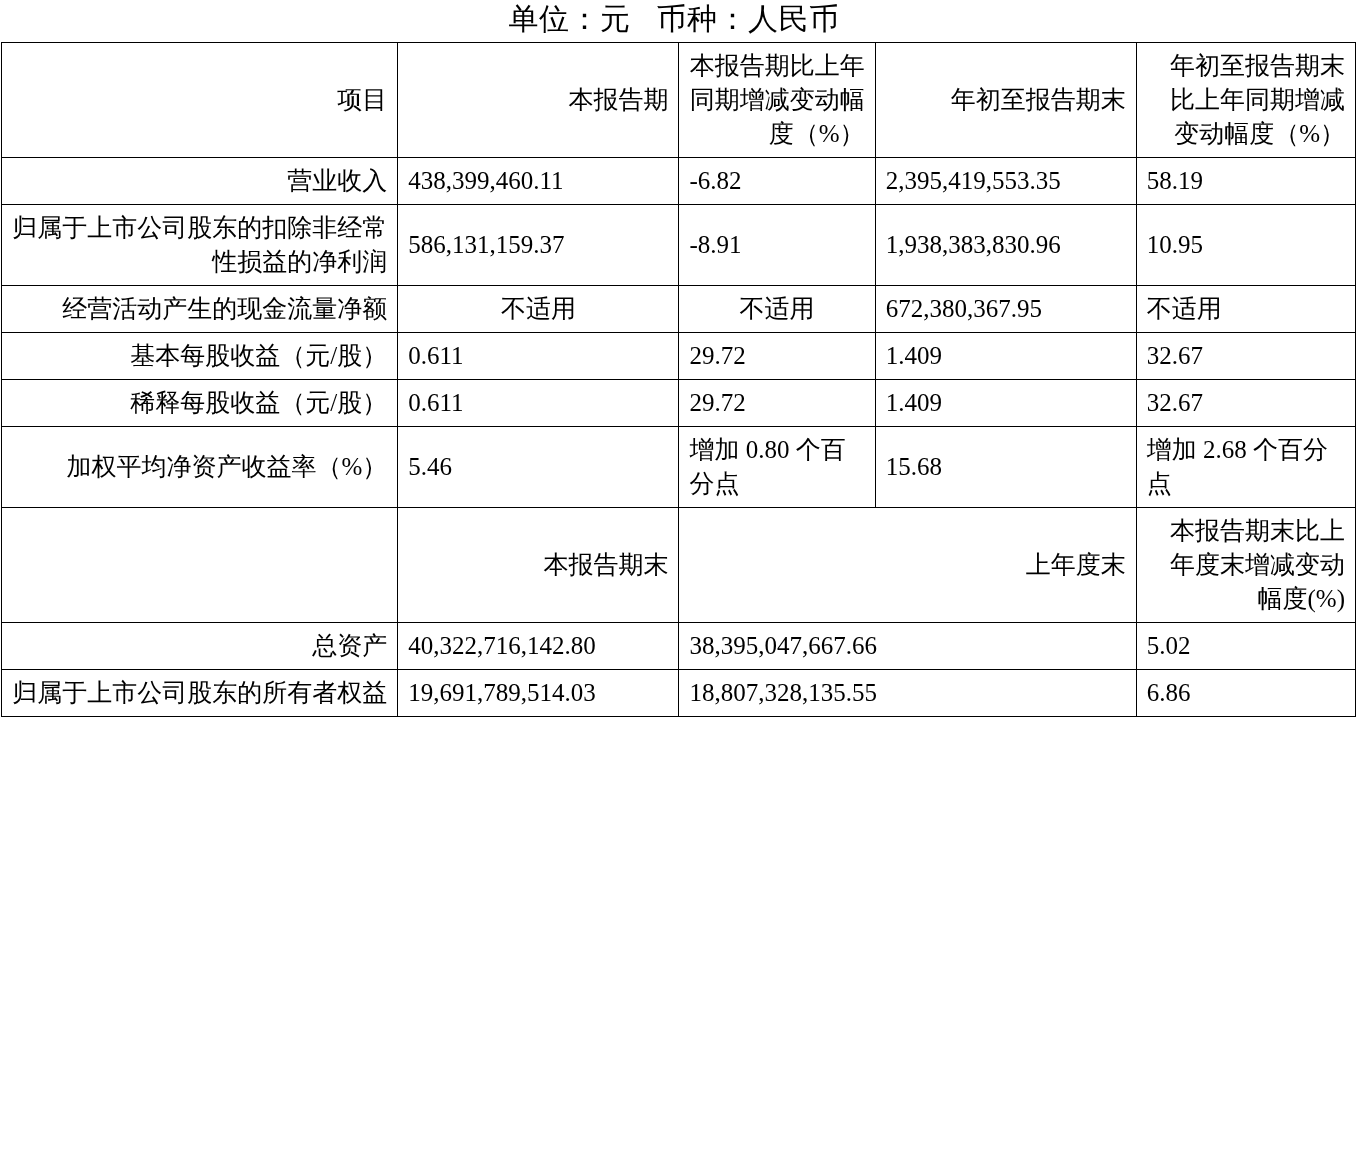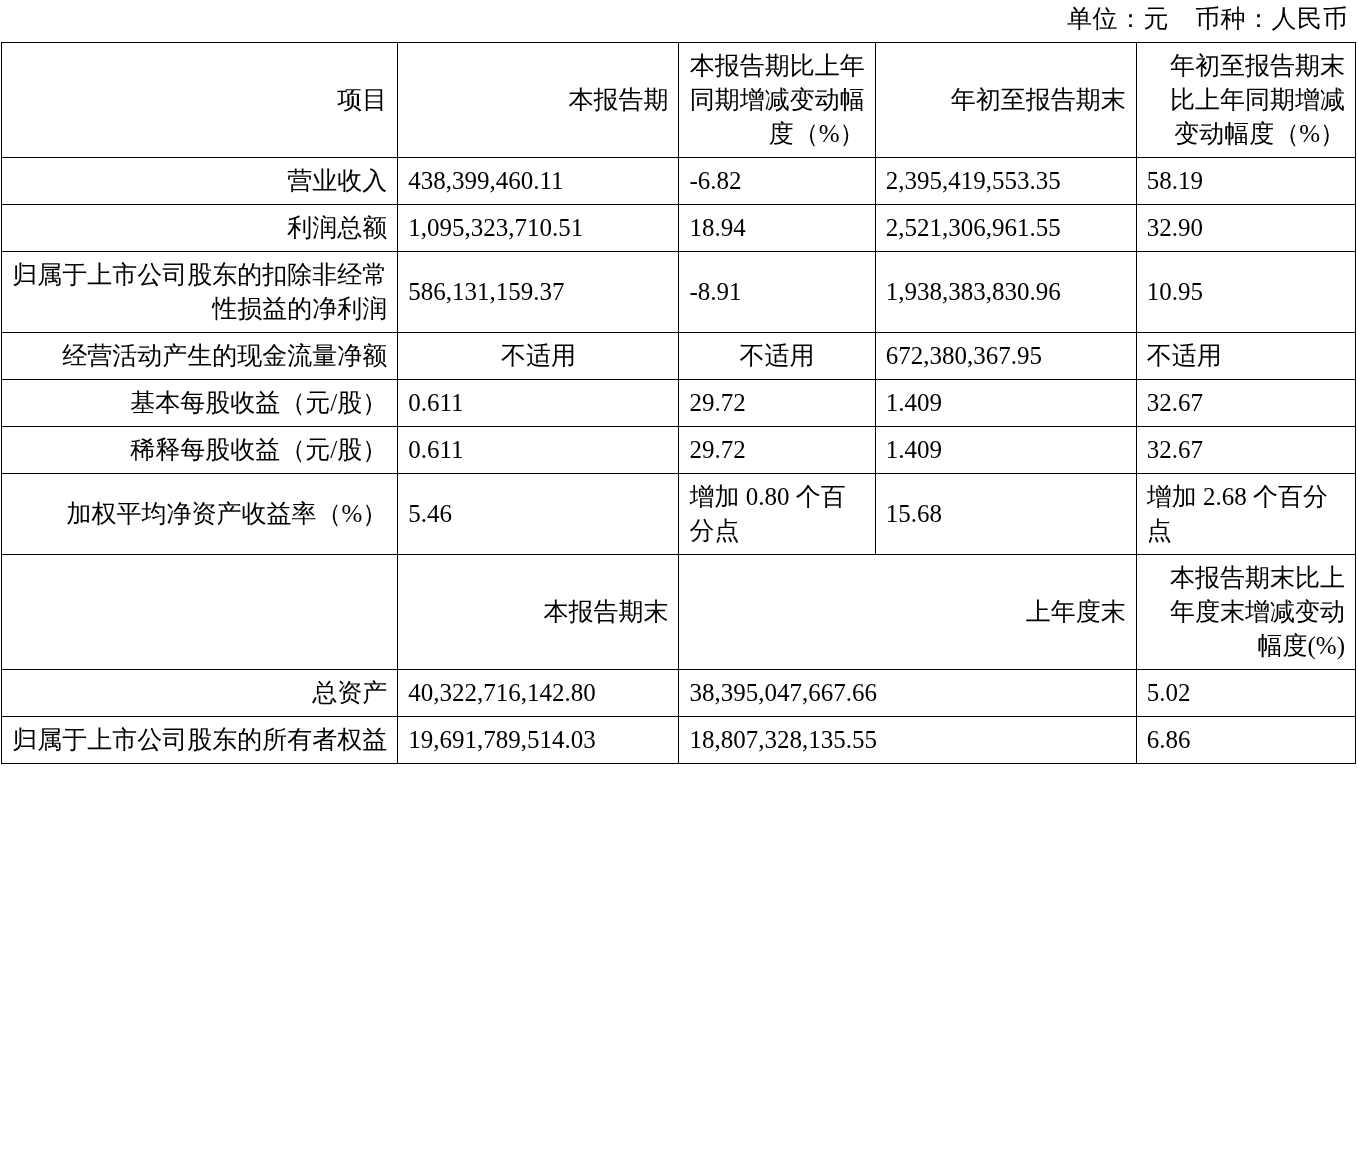--- a/index.html
+++ b/index.html
@@ -14,22 +14,22 @@
     color: #000000;
     -webkit-font-smoothing: antialiased;
   }
   .page {
     width: 1358px;
     height: 1158px;
     position: relative;
     box-sizing: border-box;
   }
   .unit-line {
-    text-align: right;
-    font-size: 25px;
+    text-align: center;
+    font-size: 30px;
     line-height: 30px;
     padding: 4px 10px 8px 0;
     letter-spacing: 0.5px;
     white-space: nowrap;
   }
   .unit-line .sep {
     display: inline-block;
     width: 26px;
   }
   table.fin {
@@ -94,27 +94,20 @@
       </tr>
 
       <tr>
         <td class="label">营业收入</td>
         <td class="num">438,399,460.11</td>
         <td class="num">-6.82</td>
         <td class="num">2,395,419,553.35</td>
         <td class="num">58.19</td>
       </tr>
 
-      <tr>
-        <td class="label">利润总额</td>
-        <td class="num">1,095,323,710.51</td>
-        <td class="num">18.94</td>
-        <td class="num">2,521,306,961.55</td>
-        <td class="num">32.90</td>
-      </tr>
 
 
       <tr>
         <td class="label">归属于上市公司股东的扣除非经常性损益的净利润</td>
         <td class="num">586,131,159.37</td>
         <td class="num">-8.91</td>
         <td class="num">1,938,383,830.96</td>
         <td class="num">10.95</td>
       </tr>
 

